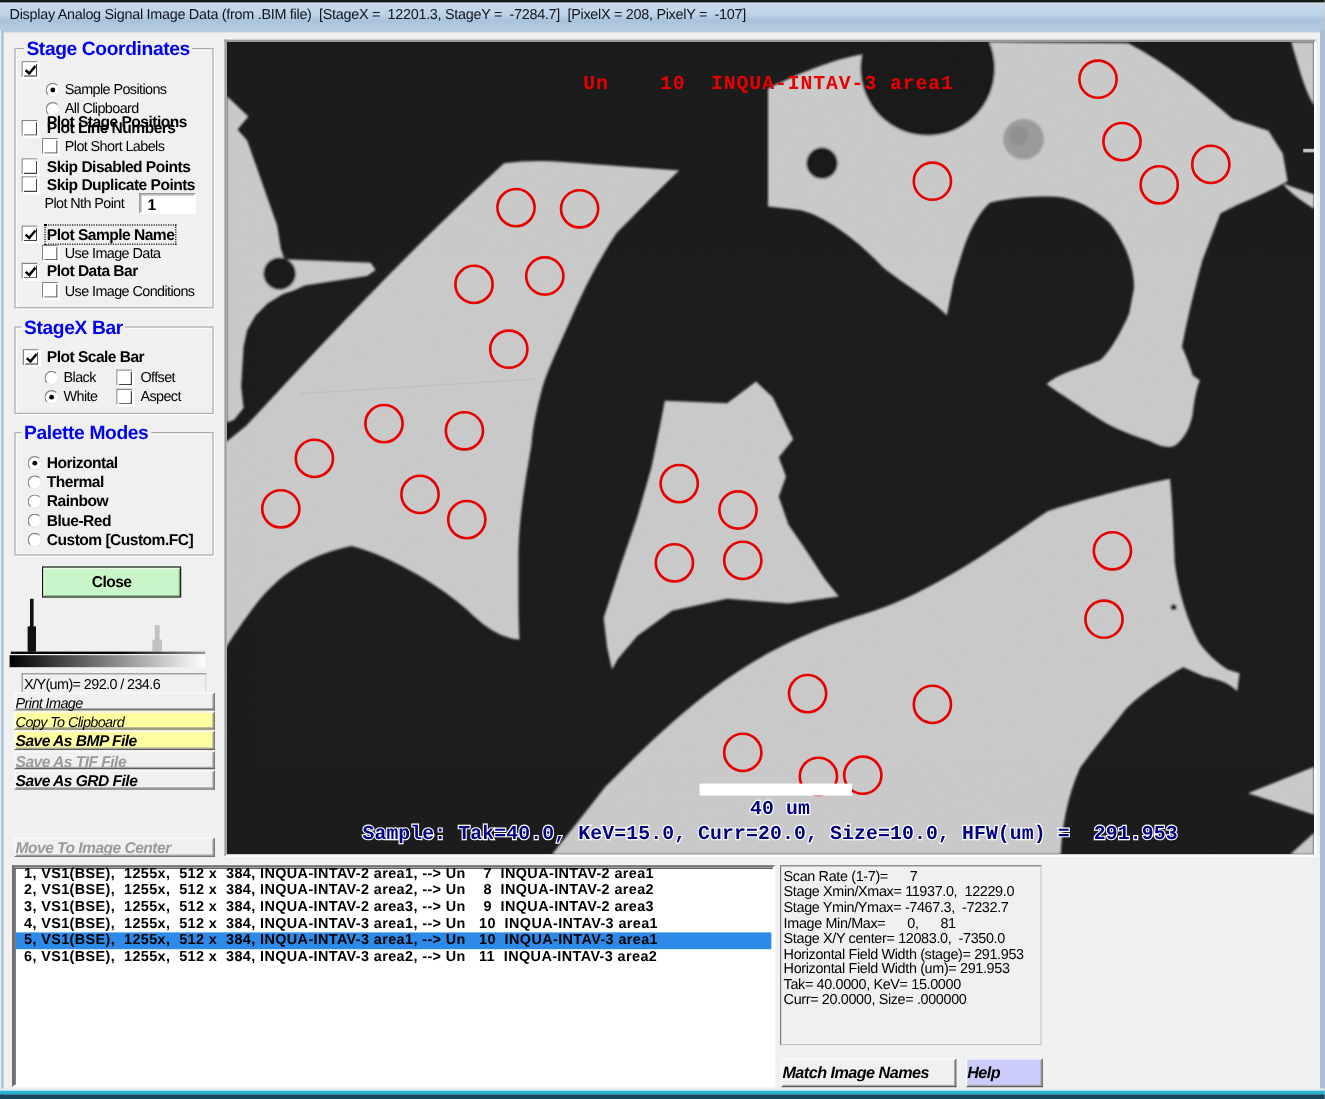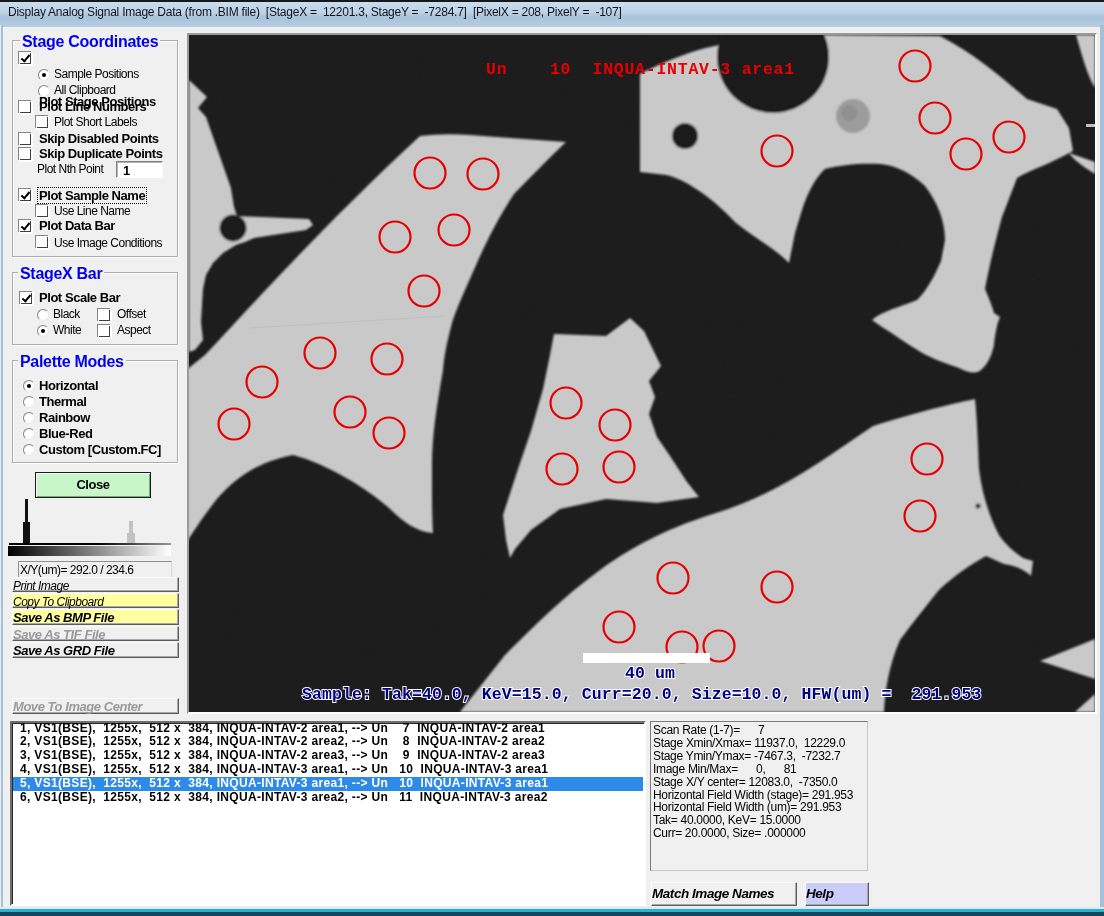--- a/index.html
+++ b/index.html
@@ -62,21 +62,21 @@
 <div class="abs cb" style="left:19px;top:148px;"></div>
 <div class="abs b" style="left:39px;top:146px;">Skip Duplicate Points</div>
 <div class="abs r" style="left:37px;top:162px;">Plot Nth Point</div>
 <div class="abs sunk" style="left:116px;top:161px;width:45px;height:15px;"></div>
 <div class="abs b" style="left:123px;top:163px;">1</div>
 <div class="abs cb" style="left:19px;top:189px;">
     <i></i>
   </div>
 <div class="abs b" style="left:37px;top:187px;border:1px dotted #000;padding:0 1px;">Plot Sample Name</div>
 <div class="abs cb" style="left:36px;top:205px;"></div>
-<div class="abs r" style="left:54px;top:204px;">Use Line Name</div>
+<div class="abs r" style="left:54px;top:204px;">Use Image Data</div>
 <div class="abs cb" style="left:19px;top:220px;">
     <i></i>
   </div>
 <div class="abs b" style="left:39px;top:218px;">Plot Data Bar</div>
 <div class="abs cb" style="left:36px;top:236px;"></div>
 <div class="abs r" style="left:54px;top:235.5px;">Use Image Conditions</div>
 
 <div class="abs grp" style="left:12px;top:272px;width:164px;height:71px;"></div>
 <div class="abs grplabel" style="left:18px;top:265px;">StageX Bar</div>
 <div class="abs cb" style="left:20px;top:292px;">
@@ -215,21 +215,21 @@
 </g>
 </svg>
 </div>
 
 <div class="abs" style="left:10px;top:721px;width:636px;height:185px;background:#fff;border:2px solid;border-color:#6e6e6e #fff #fff #6e6e6e;box-sizing:border-box;box-shadow:inset 1px 1px 0 #2a2a2a;"></div>
 <div class="abs" id="lb" style="left:13px;top:721.5px;width:630px;height:179px;overflow:hidden;font-weight:bold;font-size:12px;line-height:13.9px;">
 <div class="lbrow">1, VS1(BSE),  1255x,  512 x  384, INQUA-INTAV-2 area1, --&gt; Un    7  INQUA-INTAV-2 area1</div>
 <div class="lbrow">2, VS1(BSE),  1255x,  512 x  384, INQUA-INTAV-2 area2, --&gt; Un    8  INQUA-INTAV-2 area2</div>
 <div class="lbrow">3, VS1(BSE),  1255x,  512 x  384, INQUA-INTAV-2 area3, --&gt; Un    9  INQUA-INTAV-2 area3</div>
 <div class="lbrow">4, VS1(BSE),  1255x,  512 x  384, INQUA-INTAV-3 area1, --&gt; Un   10  INQUA-INTAV-3 area1</div>
-<div class="lbrow" style="background:#2e8ae8;color:#ffffff;">5, VS1(BSE),  1255x,  512 x  384, INQUA-INTAV-3 area1, --&gt; Un   10  INQUA-INTAV-3 area1</div>
+<div class="lbrow" style="background:#2e8ae8;color:#000000;">5, VS1(BSE),  1255x,  512 x  384, INQUA-INTAV-3 area1, --&gt; Un   10  INQUA-INTAV-3 area1</div>
 <div class="lbrow">6, VS1(BSE),  1255x,  512 x  384, INQUA-INTAV-3 area2, --&gt; Un   11  INQUA-INTAV-3 area2</div>
 </div>
 
 <div class="abs" style="left:650px;top:721px;width:218px;height:150px;background:#f0f0f0;border:1px solid #7a7a7a;border-right-color:#c8c8c8;border-bottom-color:#c8c8c8;box-sizing:border-box;"></div>
 <div class="abs" id="infobox" style="left:653px;top:724px;width:212px;font-size:12px;letter-spacing:-0.3px;line-height:12.9px;white-space:pre;">Scan Rate (1-7)=      7
 Stage Xmin/Xmax= 11937.0,  12229.0
 Stage Ymin/Ymax= -7467.3,  -7232.7
 Image Min/Max=      0,      81
 Stage X/Y center= 12083.0,  -7350.0
 Horizontal Field Width (stage)= 291.953

